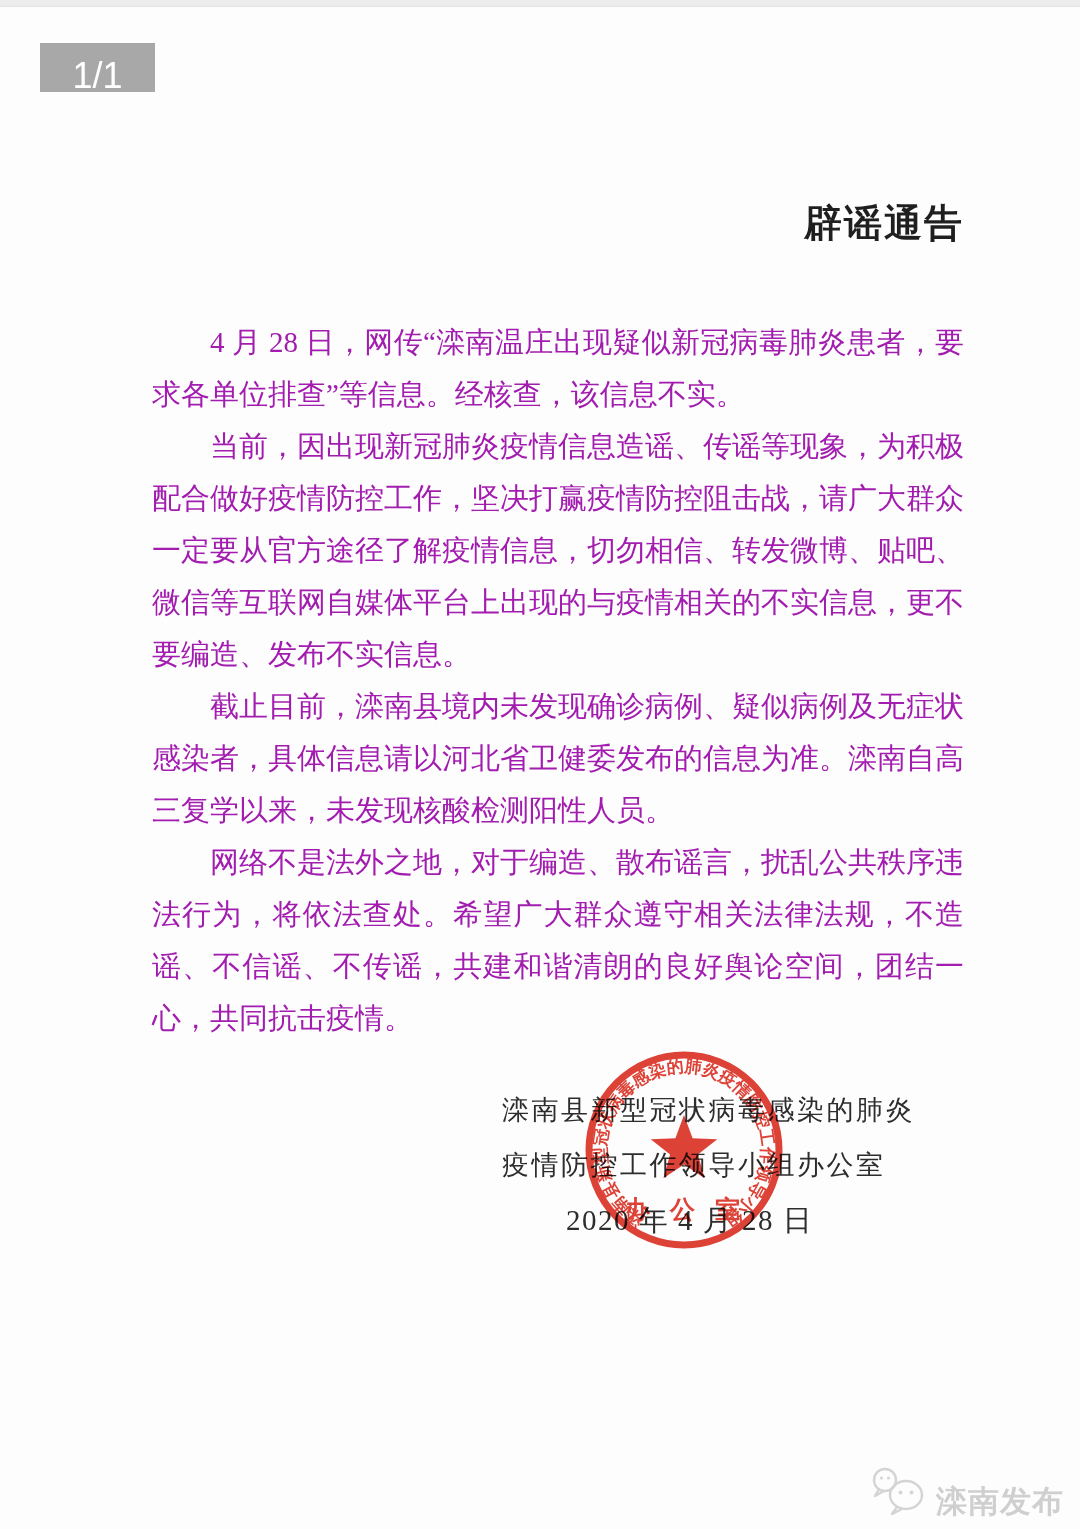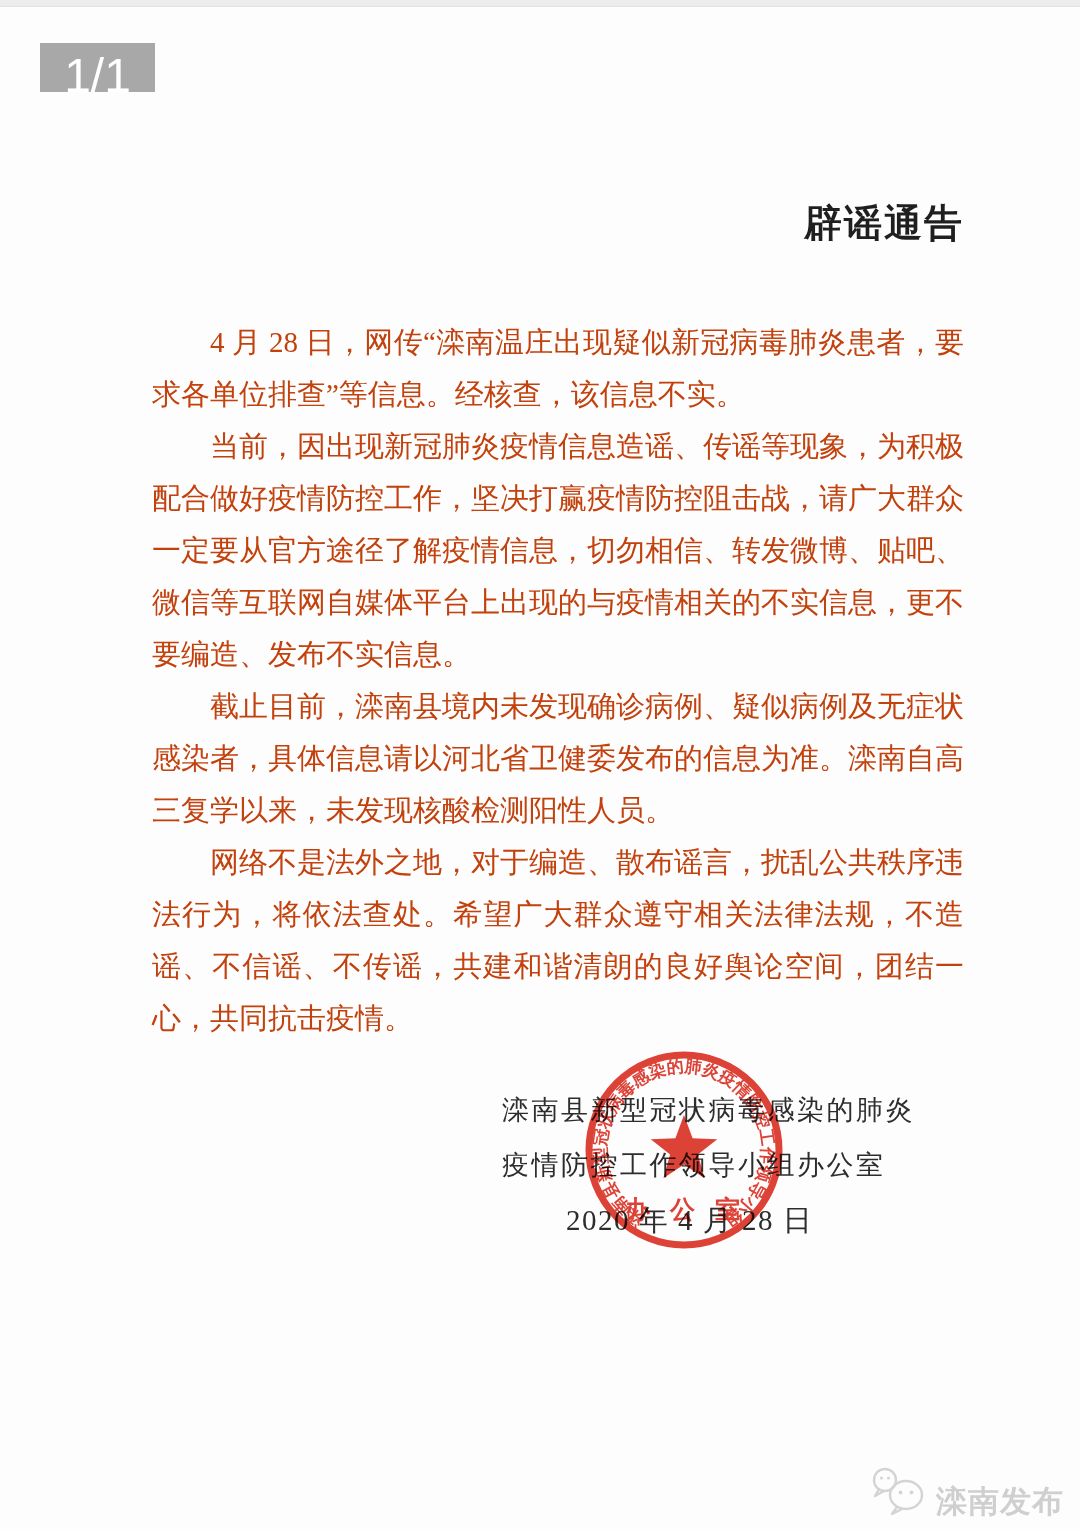--- a/index.html
+++ b/index.html
@@ -15,34 +15,34 @@
   .top-strip {
     position: absolute; top: 0; left: 0; right: 0;
     height: 7px; background: #ededed;
     border-bottom: 1px solid #e3e3e3;
   }
   .page-badge {
     position: absolute; left: 40px; top: 43px;
     width: 115px; height: 49px;
     background: #a8a8a8; color: #ffffff;
     font-family: "Liberation Sans", sans-serif;
-    font-size: 48px; line-height: 65px;
+    font-size: 36px; line-height: 65px;
     text-align: center;
   }
   .doc-title {
     position: absolute; left: 152px; top: 198px; width: 812px;
     text-align: right;
     font-size: 38px; font-weight: bold; color: #1f1f1f;
     letter-spacing: 2px;
   }
   .doc-body {
     position: absolute; left: 152px; top: 316px; width: 812px;
     font-size: 29px; line-height: 52px;
     text-align: justify;
-    color: #c2410c;
+    color: #a21caf;
   }
   .doc-body p { margin: 0; text-indent: 2em; }
   .sig-line {
     position: absolute;
     font-size: 27px; letter-spacing: 2.5px; color: #2d2d2d;
     white-space: nowrap;
   }
   #sig-line-1 { left: 502px; top: 1092px; text-align: center; }
   #sig-line-2 { left: 502px; top: 1147px; }
   #sig-date   { left: 566px; top: 1201px; font-size: 29px; letter-spacing: 1.5px; }

